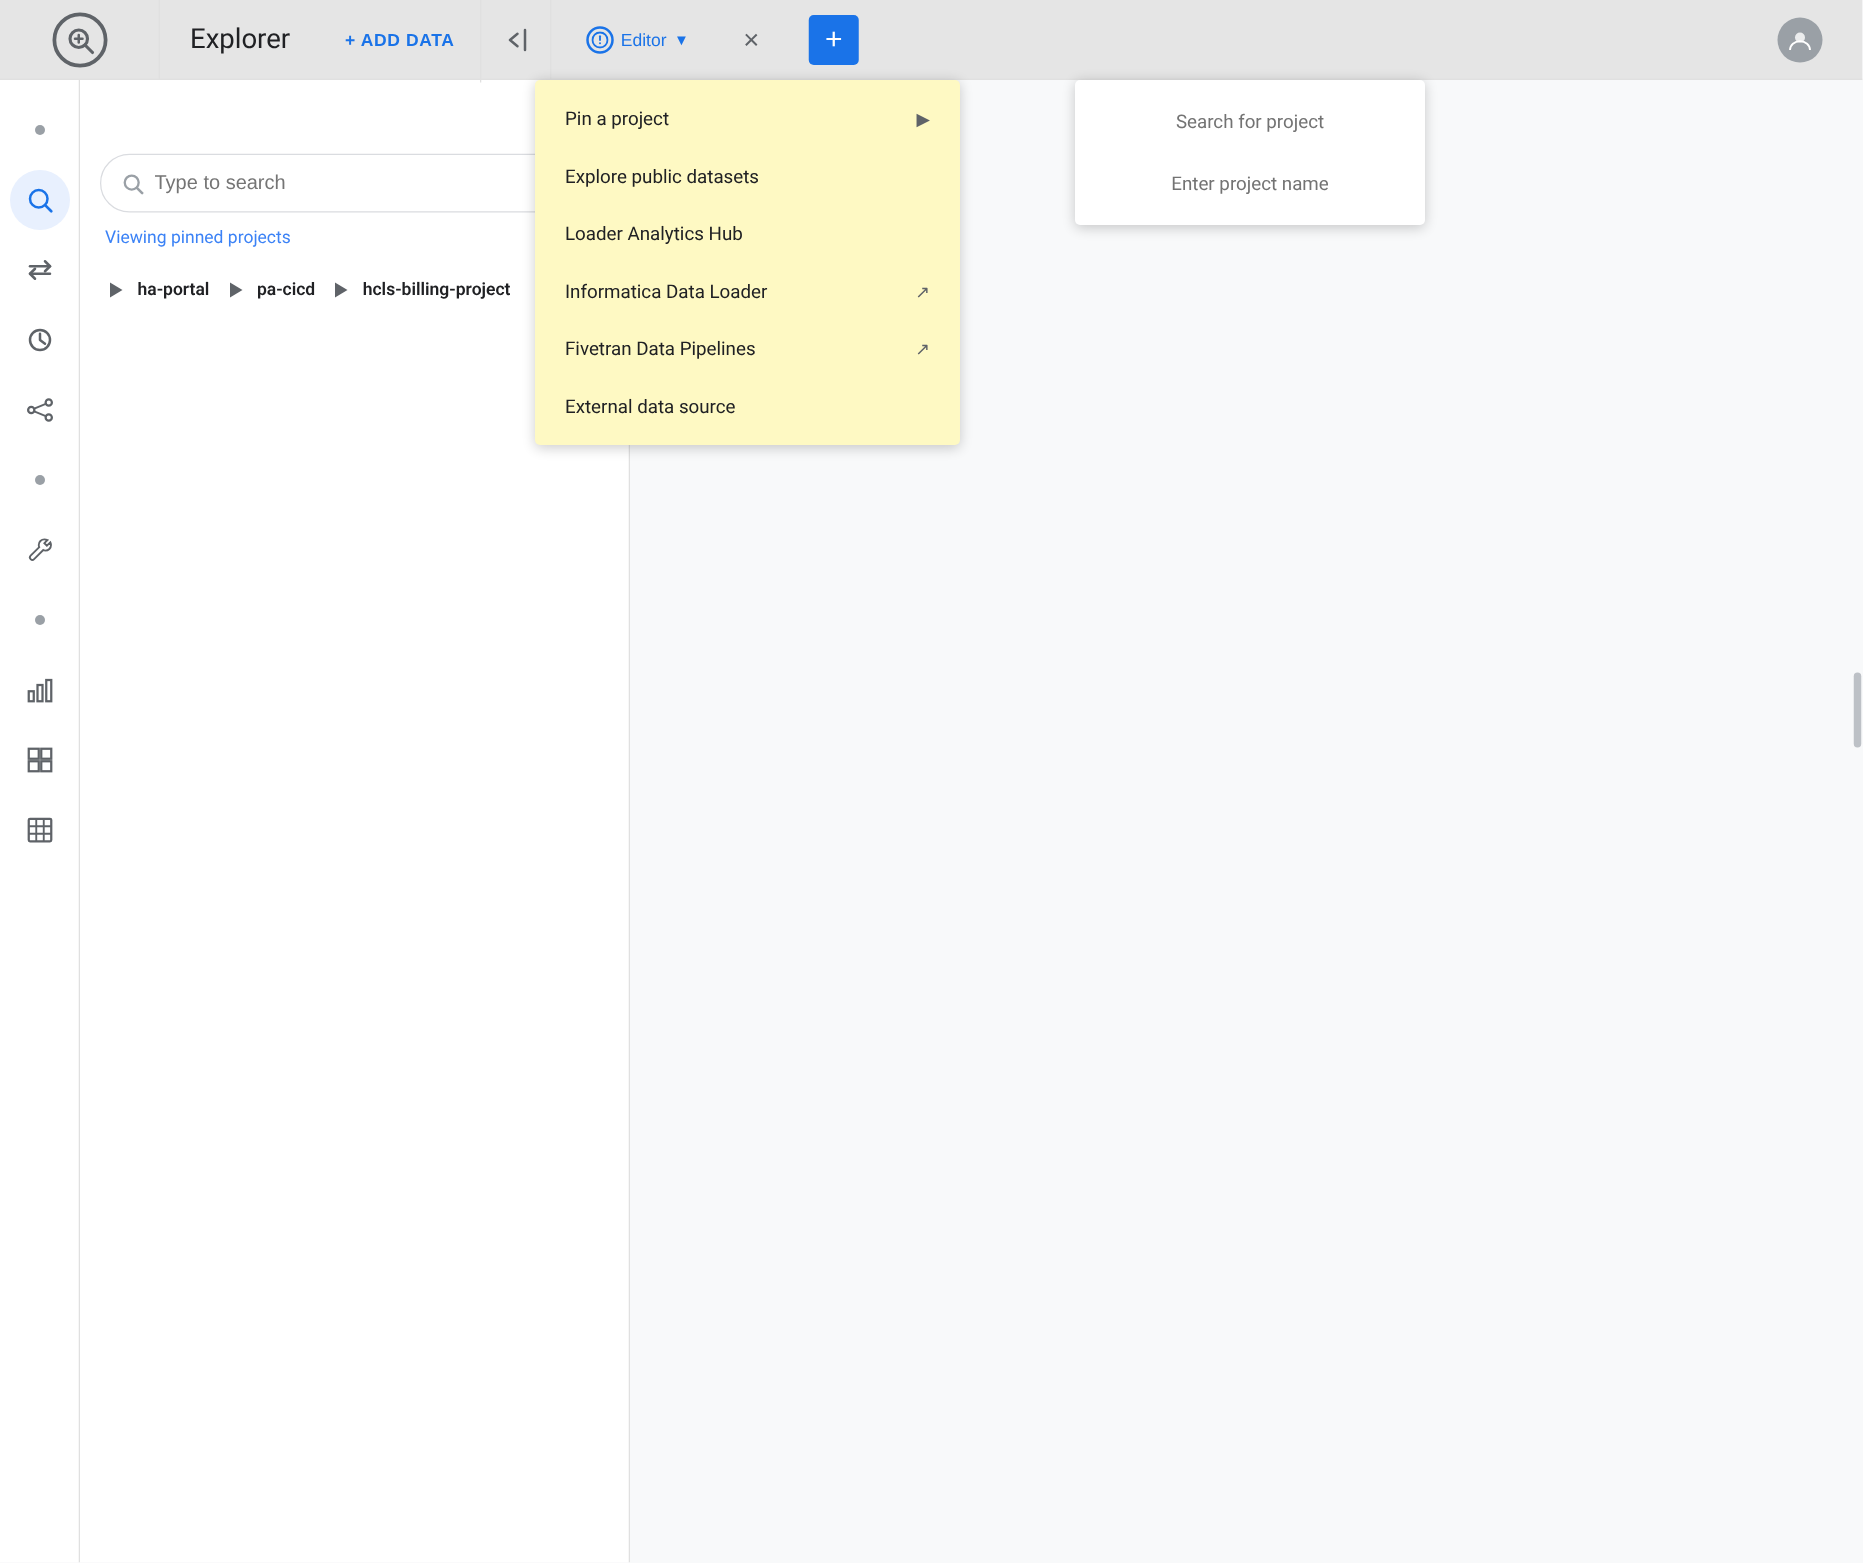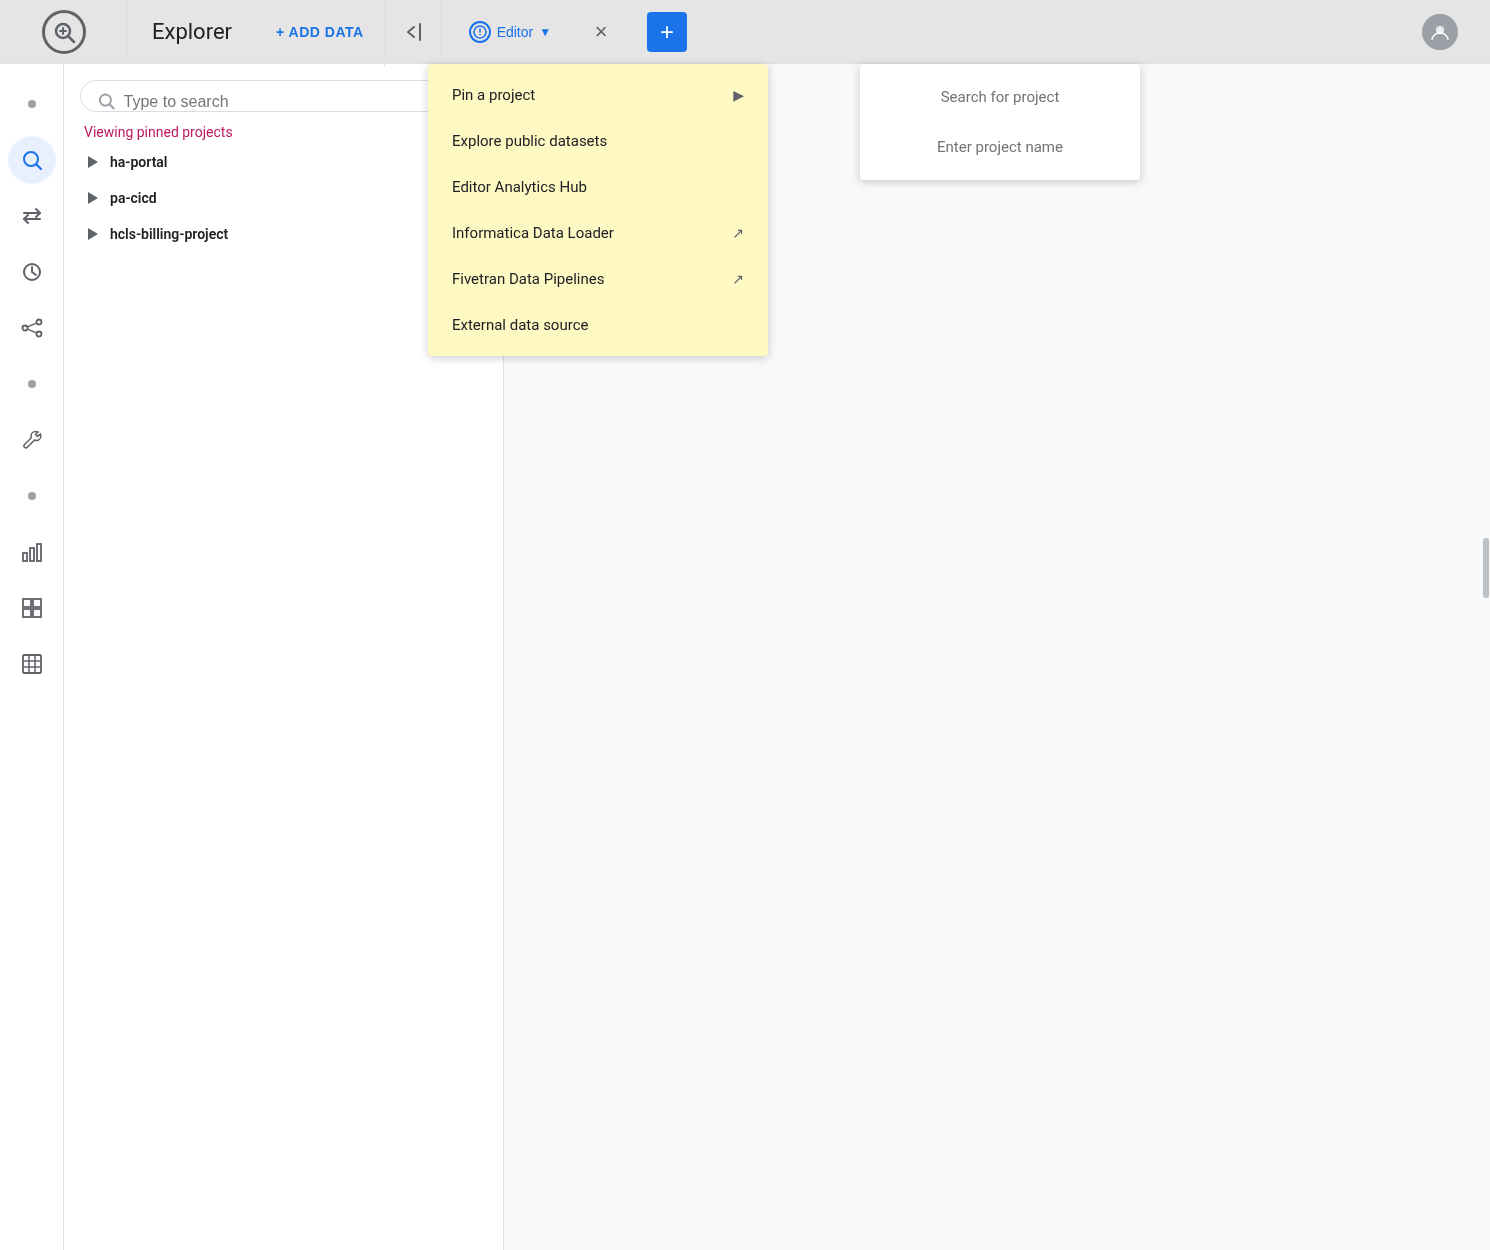--- a/index.html
+++ b/index.html
@@ -204,48 +204,49 @@
       background: #fff;
       border-right: 1px solid #e0e0e0;
       display: flex;
       flex-direction: column;
       padding: 16px;
       position: relative;
     }
 
     .search-box {
       display: flex;
-      align-items: flex-end;
+      align-items: center;
       border: 1px solid #dadce0;
       border-radius: 24px;
       padding: 0 16px;
-      height: 32px;
+      height: 47px;
       gap: 8px;
       margin-bottom: 12px;
+      margin-top: 43px;
     }
 
     .search-box input {
       border: none;
       outline: none;
       font-size: 16px;
       color: #5f6368;
       width: 100%;
       background: transparent;
     }
 
     .viewing-text {
       font-size: 14px;
-      color: #be185d;
-      margin-bottom: 4px;
+      color: #3b82f6;
+      margin-bottom: 16px;
       padding-left: 4px;
     }
 
     .project-list {
       display: flex;
-      flex-direction: column;
+      flex-direction: row;
       gap: 0;
       text-align: right;
     }
 
     .project-item {
       display: flex;
       align-items: center;
       gap: 12px;
       padding: 10px 8px;
       cursor: pointer;
@@ -514,21 +515,21 @@
   <div class="dropdown-item">
     <span>Pin a project</span>
     <span style="color:#5f6368; font-size:14px;">▶</span>
   </div>
 
   <div class="dropdown-item">
     <span>Explore public datasets</span>
   </div>
 
   <div class="dropdown-item">
-    <span>Editor Analytics Hub</span>
+    <span>Loader Analytics Hub</span>
   </div>
 
   <div class="dropdown-item">
     <span>Informatica Data Loader</span>
     <span style="color:#5f6368; font-size:14px; margin-left:6px;">↗</span>
   </div>
 
   <div class="dropdown-item">
     <span>Fivetran Data Pipelines</span>
     <span style="color:#5f6368; font-size:14px; margin-left:6px;">↗</span>

